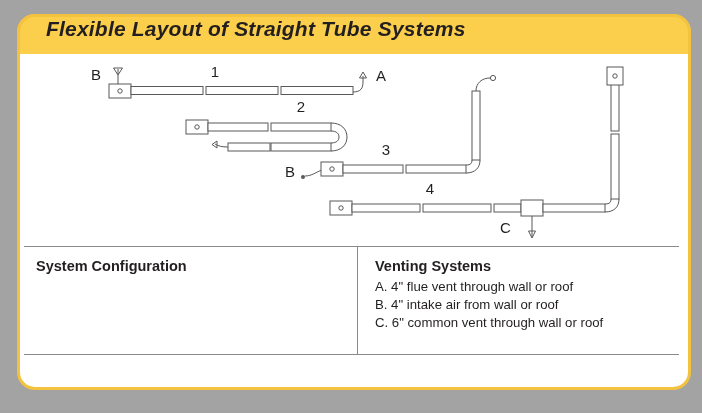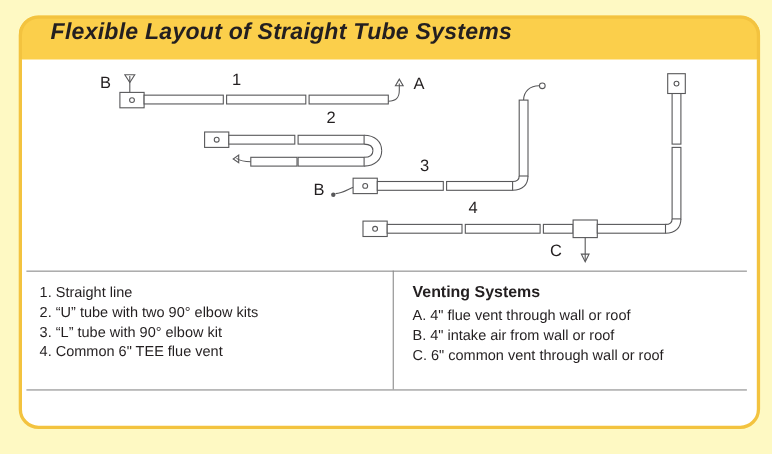--- a/index.html
+++ b/index.html
@@ -11,21 +11,21 @@
     width: 702px;
     height: 413px;
     font-family: "Liberation Sans", sans-serif;
     overflow: hidden;
   }
 
   #root {
     position: relative;
     width: 702px;
     height: 413px;
-    background: #fef9c3;
+    background: #a3a3a3;
   }
 
   
   .frame {
     position: absolute;
     left: 17px;
     top: 14px;
     width: 674px;
     height: 376px;
     box-sizing: border-box;
@@ -262,26 +262,21 @@
 
     </svg>
   </div>
 
   <div class="panels">
     <div class="panel-rule-top"></div>
     <div class="panel-divider"></div>
     <div class="panel-rule-bottom"></div>
 
     <div class="panel left">
-      <ul class="panel-list">
-        <li>1. Straight line</li>
-        <li>2. “U” tube with two 90° elbow kits</li>
-        <li>3. “L” tube with 90° elbow kit</li>
-        <li>4. Common 6" TEE flue vent</li>
-      </ul>
+      <div class="panel-title">System Configuration</div>
     </div>
 
     <div class="panel right">
       <div class="panel-title">Venting Systems</div>
       <ul class="panel-list">
         <li>A. 4" flue vent through wall or roof</li>
         <li>B. 4" intake air from wall or roof</li>
         <li>C. 6" common vent through wall or roof</li>
       </ul>
     </div>

